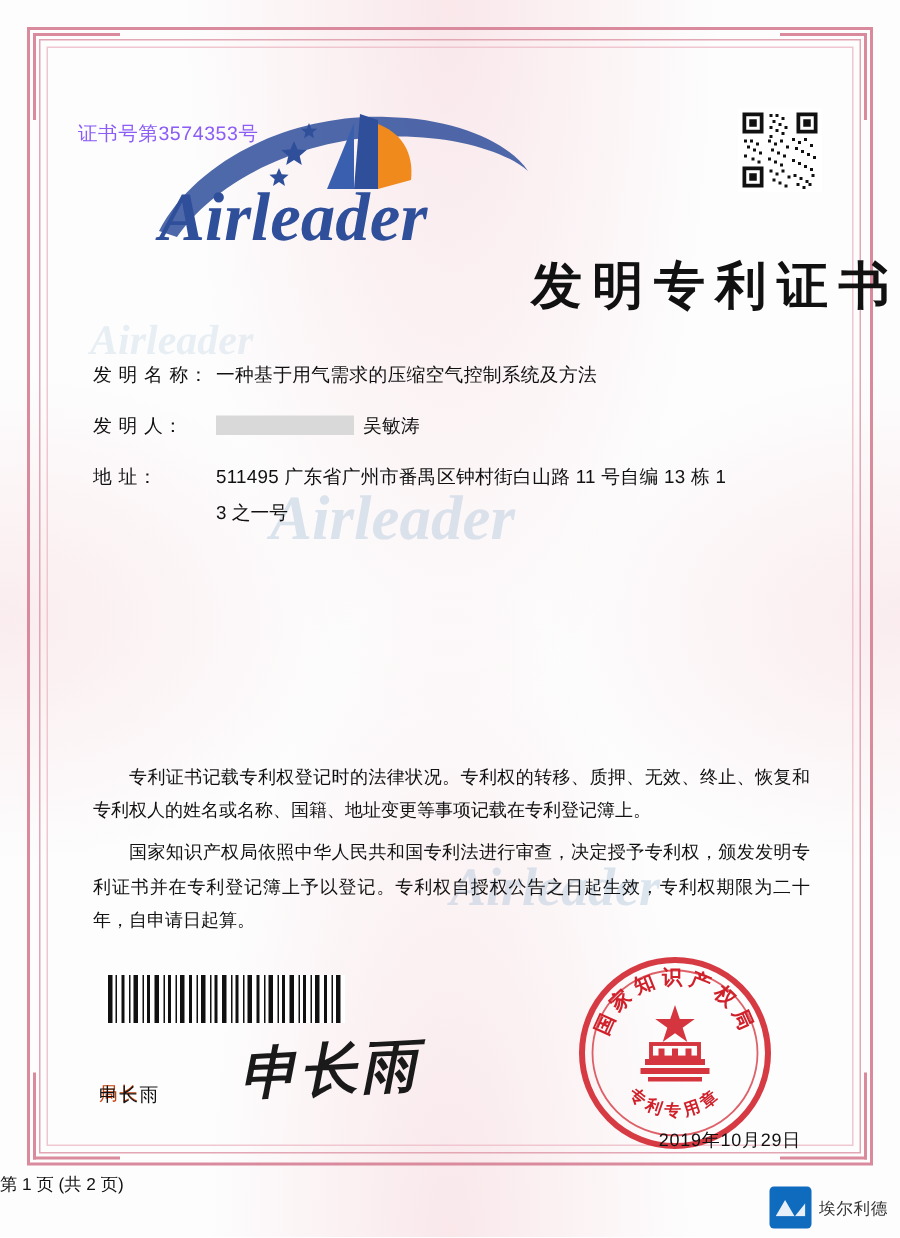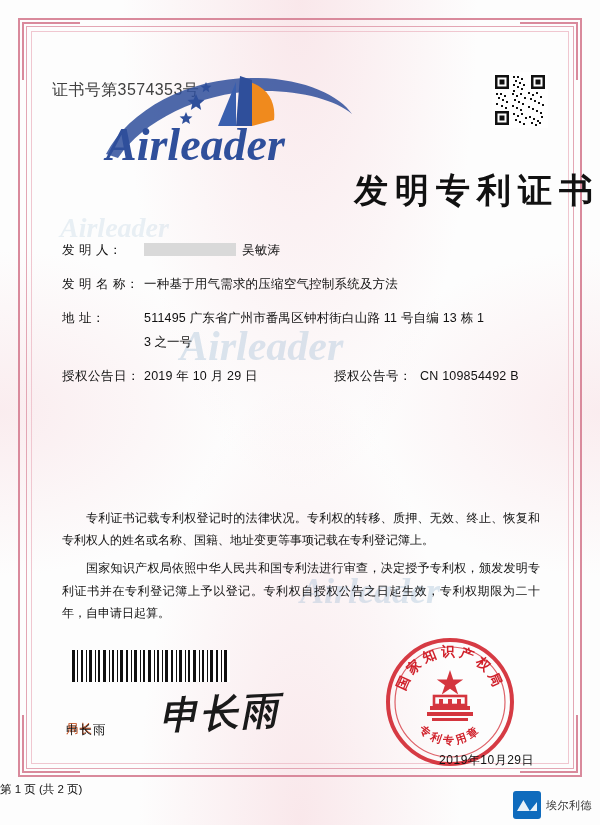--- a/index.html
+++ b/index.html
@@ -70,22 +70,22 @@
       radial-gradient(ellipse at 0% 50%, rgba(245,205,212,0.35) 0%, rgba(255,255,255,0) 28%),
       radial-gradient(ellipse at 100% 50%, rgba(245,205,212,0.35) 0%, rgba(255,255,255,0) 28%),
       radial-gradient(ellipse at 50% 100%, rgba(245,205,212,0.45) 0%, rgba(255,255,255,0) 38%);
     pointer-events: none;
   }
 
   .cert-no {
     position: absolute;
     left: 52px;
     top: 80px;
-    font-size: 16px;
-    color: #404040;
+    font-size: 13px;
+    color: #8b5cf6;
     letter-spacing: 0.4px;
     font-family: "Liberation Sans", sans-serif;
   }
 
   
   .qr {
     position: absolute;
     right: 52px;
     top: 72px;
     width: 56px;
@@ -406,46 +406,40 @@
 
       <text x="6" y="92" font-family="Liberation Serif, serif" font-size="46" font-style="italic" font-weight="bold" fill="#2f4f9b">Airleader</text>
     </svg>
   </div>
 
   <div class="doc-title">发明专利证书</div>
 
   <div class="fields">
 
     <div class="field-row">
+      <div class="field-label">发 明 名 称：</div>
+      <div class="field-value">一种基于用气需求的压缩空气控制系统及方法</div>
+    </div>
+
+    <div class="field-row">
       <div class="field-label">发 明 人：</div>
       <div class="field-value">
         <span class="redact"></span><span>吴敏涛</span>
       </div>
     </div>
 
-    <div class="field-row">
-      <div class="field-label">发 明 名 称：</div>
-      <div class="field-value">一种基于用气需求的压缩空气控制系统及方法</div>
-    </div>
-
 
 
 
     <div class="field-row">
       <div class="field-label">地        址：</div>
       <div class="field-value">511495 广东省广州市番禺区钟村街白山路 11 号自编 13 栋 1</div>
     </div>
     <div class="addr-second">3 之一号</div>
 
-    <div class="field-row two">
-      <div class="field-label">授权公告日：</div>
-      <div class="field-value">2019 年 10 月 29 日</div>
-      <div class="field-label2">授权公告号：</div>
-      <div class="field-value">CN 109854492 B</div>
-    </div>
   </div>
 
   <div class="paras">
     <p>专利证书记载专利权登记时的法律状况。专利权的转移、质押、无效、终止、恢复和专利权人的姓名或名称、国籍、地址变更等事项记载在专利登记簿上。</p>
     <p>国家知识产权局依照中华人民共和国专利法进行审查，决定授予专利权，颁发发明专利证书并在专利登记簿上予以登记。专利权自授权公告之日起生效，专利权期限为二十年，自申请日起算。</p>
   </div>
 
   <div class="barcode">
     <svg width="160" height="32" viewBox="0 0 160 32" aria-hidden="true">
       <rect width="160" height="32" fill="#ffffff"></rect>

